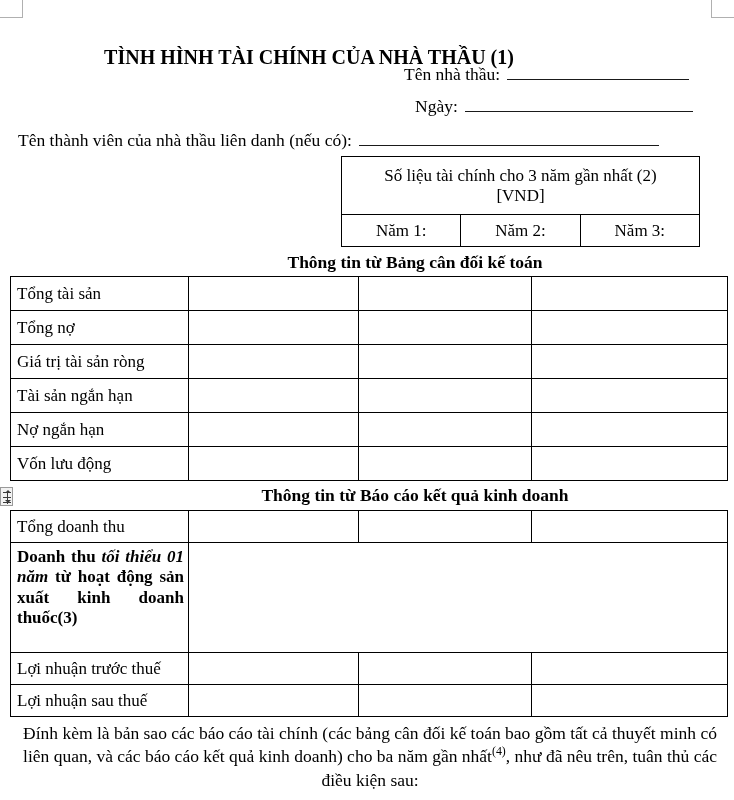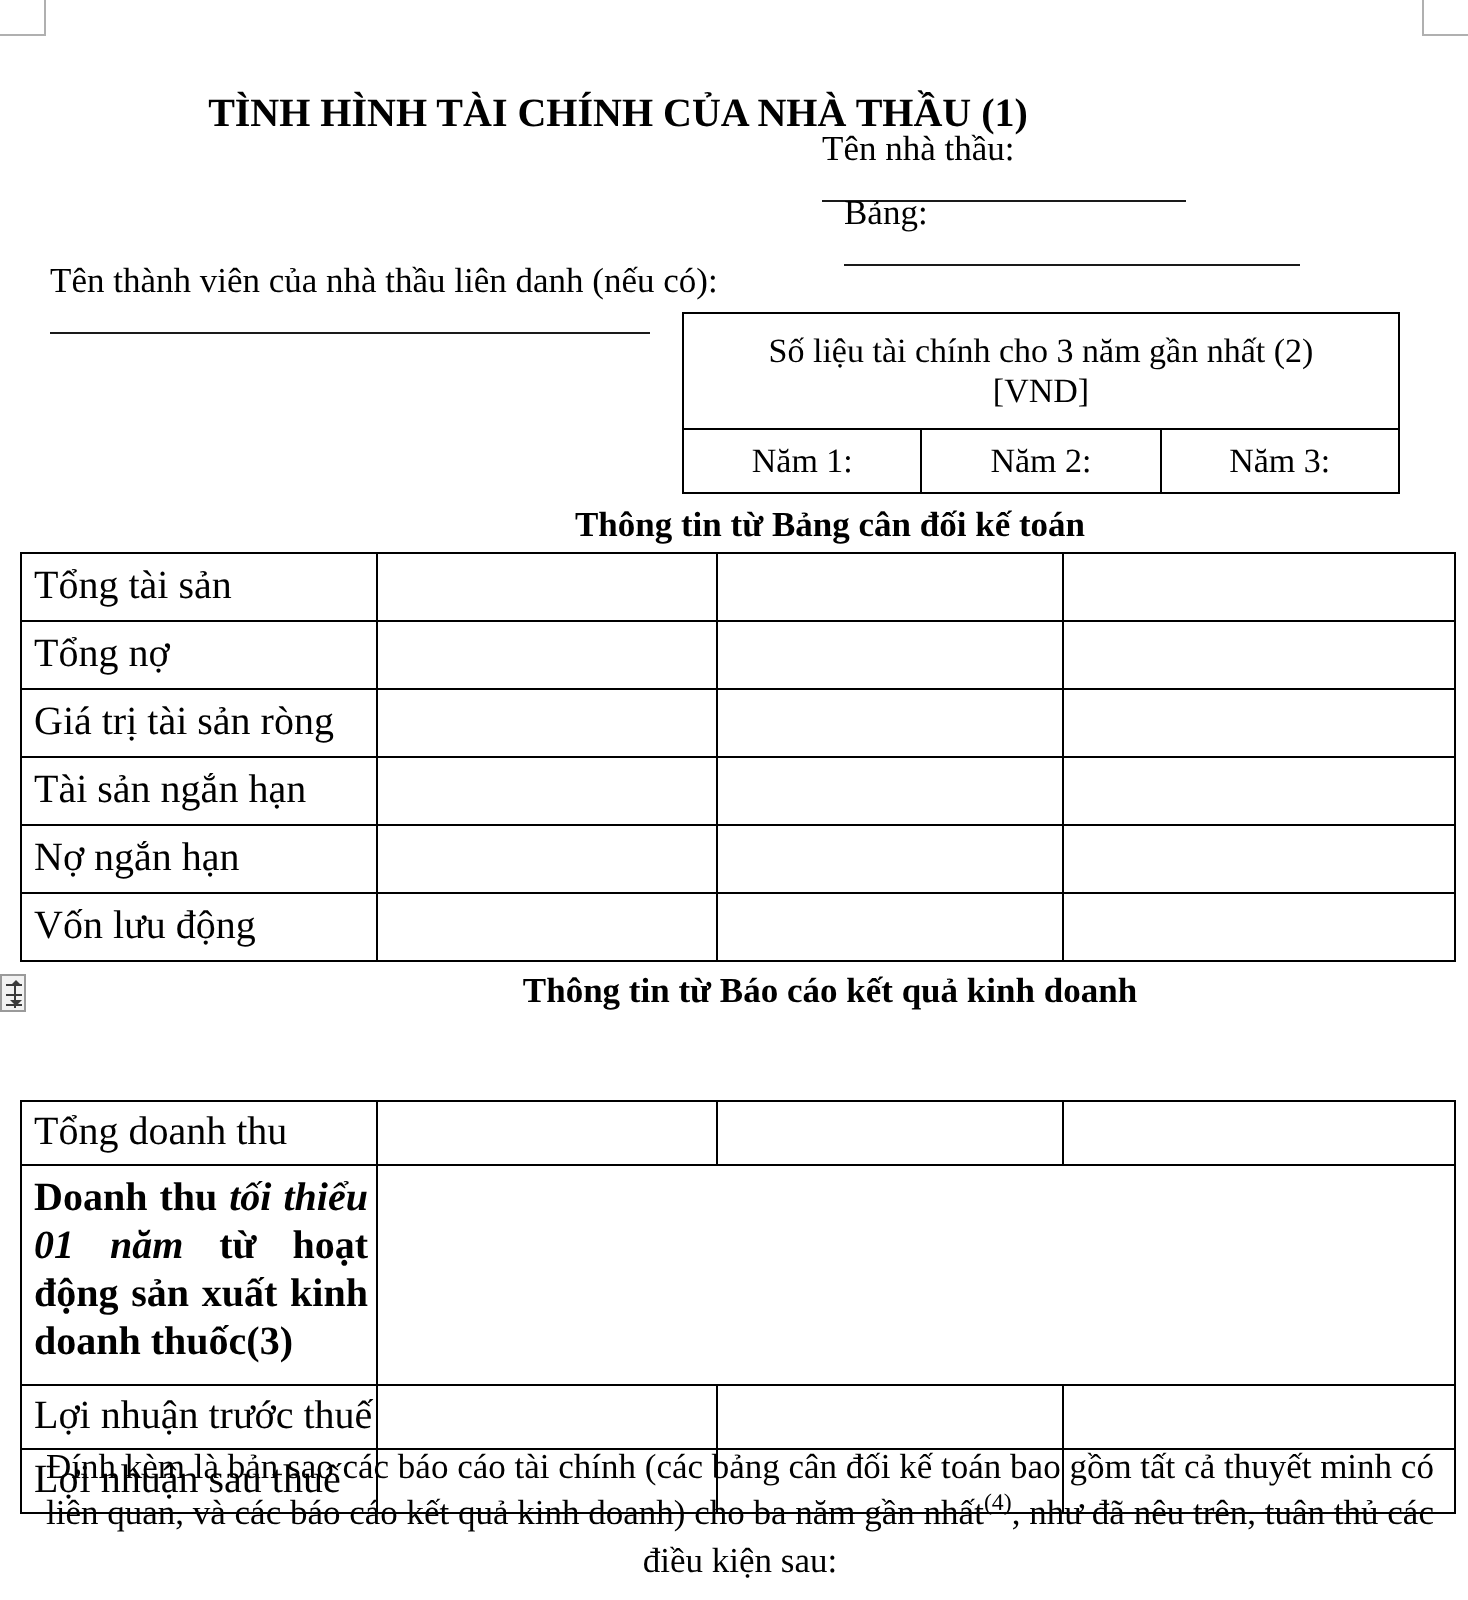--- a/index.html
+++ b/index.html
@@ -53,21 +53,20 @@
     white-space: nowrap;
   }
 
   
   .field-row {
     position: absolute;
     font-size: 17.5px;
     white-space: nowrap;
     display: flex;
     align-items: baseline;
-    flex-direction: column;
   }
   .field-row .lbl { }
   .field-row .rule {
     display: inline-block;
     border-bottom: 1.6px solid #1a1a1a;
     margin-left: 7px;
     height: 0.85em;
   }
 
   #field-tendauthau { left: 404px; top: 64px; }
@@ -119,37 +118,37 @@
   #heading-balance { top: 252px; }
   #heading-income  { top: 485px; }
 
   
   .data-table {
     position: absolute;
     left: 10px;
     width: 717px;
     border-collapse: collapse;
     table-layout: fixed;
-    font-size: 20px;
+    font-size: 17px;
   }
   .data-table td {
     border: 1.1px solid #000000;
     padding: 2px 4px 2px 6px;
     vertical-align: middle;
     line-height: 1.16;
   }
   .data-table td.lbl-cell {
     white-space: nowrap;
   }
   .data-table td.val-cell { }
 
   #table-balance { top: 276px; }
   #table-balance tr { height: 34px; }
 
-  #table-income { top: 510px; margin-top: 40px; }
+  #table-income { top: 510px; }
 
   #table-income .row-tall td { height: 103px; vertical-align: top; padding-top: 4px; }
   #table-income .row-tall .lbl-cell {
     font-weight: bold;
     white-space: normal;
     text-align: justify;
     line-height: 1.2;
   }
   #table-income .row-tall .lbl-cell .em {
     font-weight: bold;
@@ -221,21 +220,21 @@
   <div class="corner corner-tr"></div>
 
   <div class="doc-title">TÌNH HÌNH TÀI CHÍNH CỦA NHÀ THẦU (1)</div>
 
   <div class="field-row" id="field-tendauthau">
     <span class="lbl">Tên nhà thầu:</span>
     <span class="rule"></span>
   </div>
 
   <div class="field-row" id="field-ngay">
-    <span class="lbl">Bảng:</span>
+    <span class="lbl">Ngày:</span>
     <span class="rule"></span>
   </div>
 
   <div class="field-row" id="field-thanhvien">
     <span class="lbl">Tên thành viên của nhà thầu liên danh (nếu có):</span>
     <span class="rule"></span>
   </div>
 
   <table class="year-table">
     <tbody>

